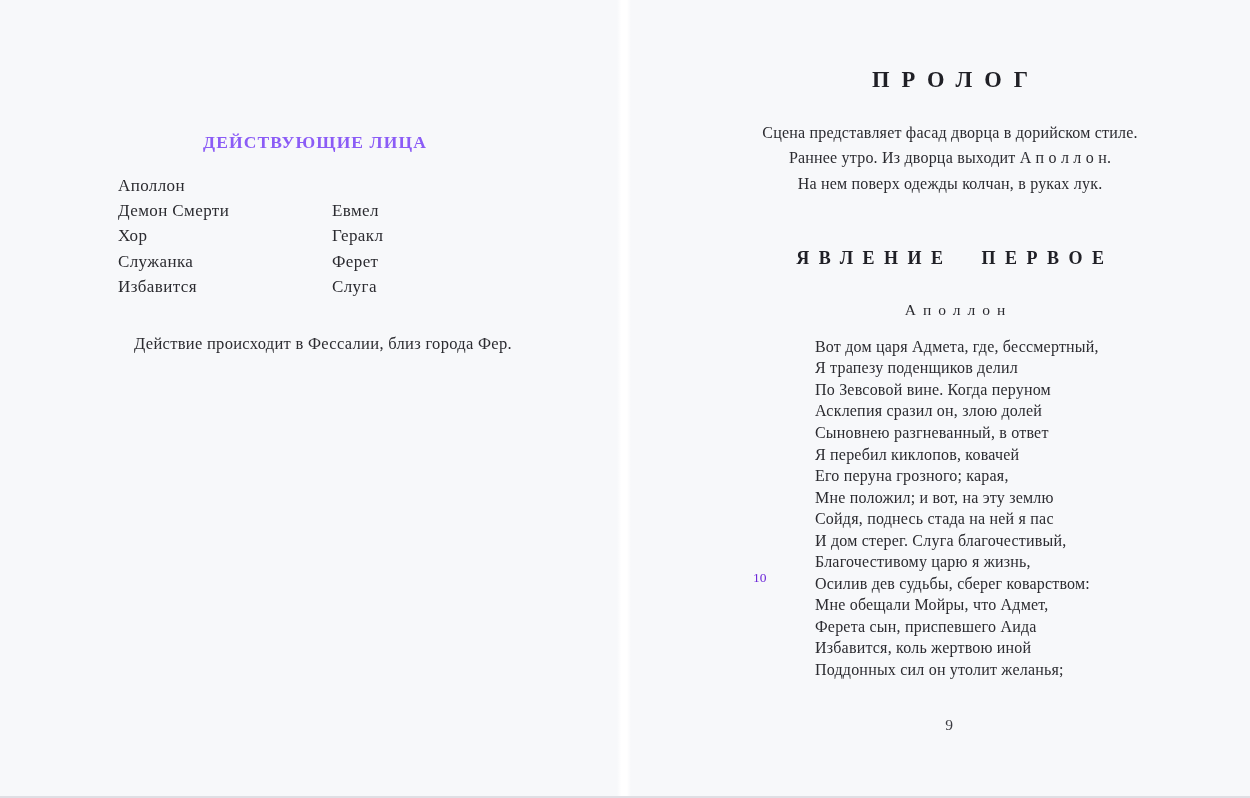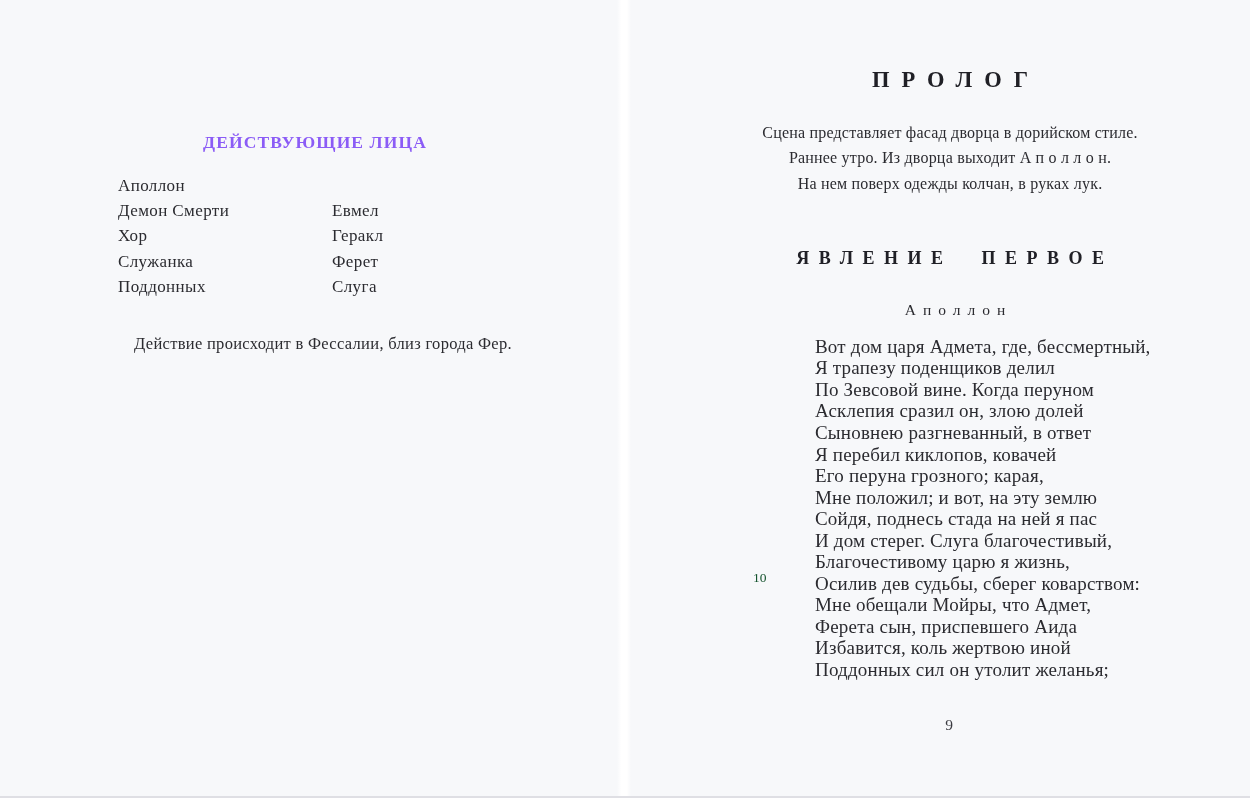--- a/index.html
+++ b/index.html
@@ -138,26 +138,26 @@
     width: 470px;
   }
   .verse-row {
     display: flex;
     height: 21.55px;
     align-items: center;
   }
   .vnum {
     width: 62px;
     font-size: 13.5px;
-    color: #14532d;
+    color: #6d28d9;
     flex-shrink: 0;
     margin-top: 32px;
   }
   .vtext {
-    font-size: 19px;
+    font-size: 16px;
     letter-spacing: 0.2px;
     white-space: nowrap;
   }
   .pagenum {
     position: absolute;
     left: 10px;
     width: 618px;
     top: 716px;
     text-align: center;
     font-size: 15.5px;
@@ -182,21 +182,21 @@
       </div>
         <div class="cast-row">
         <span class="cast-cell c1">Хор</span>
         <span class="cast-cell c2">Геракл</span>
       </div>
         <div class="cast-row">
         <span class="cast-cell c1">Служанка</span>
         <span class="cast-cell c2">Ферет</span>
       </div>
         <div class="cast-row">
-        <span class="cast-cell c1">Поддонных</span>
+        <span class="cast-cell c1">Избавится</span>
         <span class="cast-cell c2">Слуга</span>
       </div>
       </div>
 
     <p class="note">Действие происходит в Фессалии, близ города Фер.</p>
   </section>
 
   <div class="gutter"></div>
 
   <section class="page page-right">

